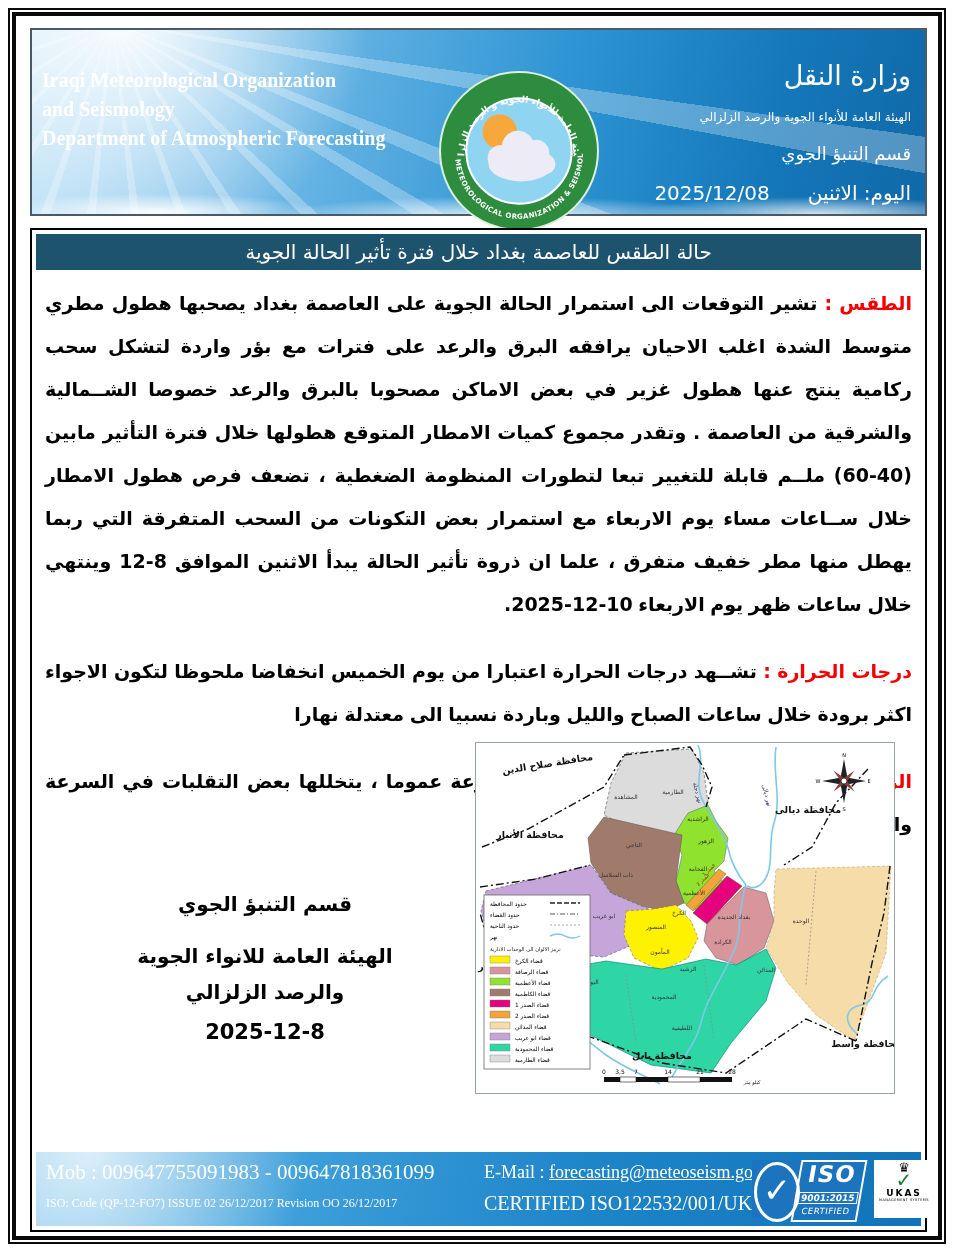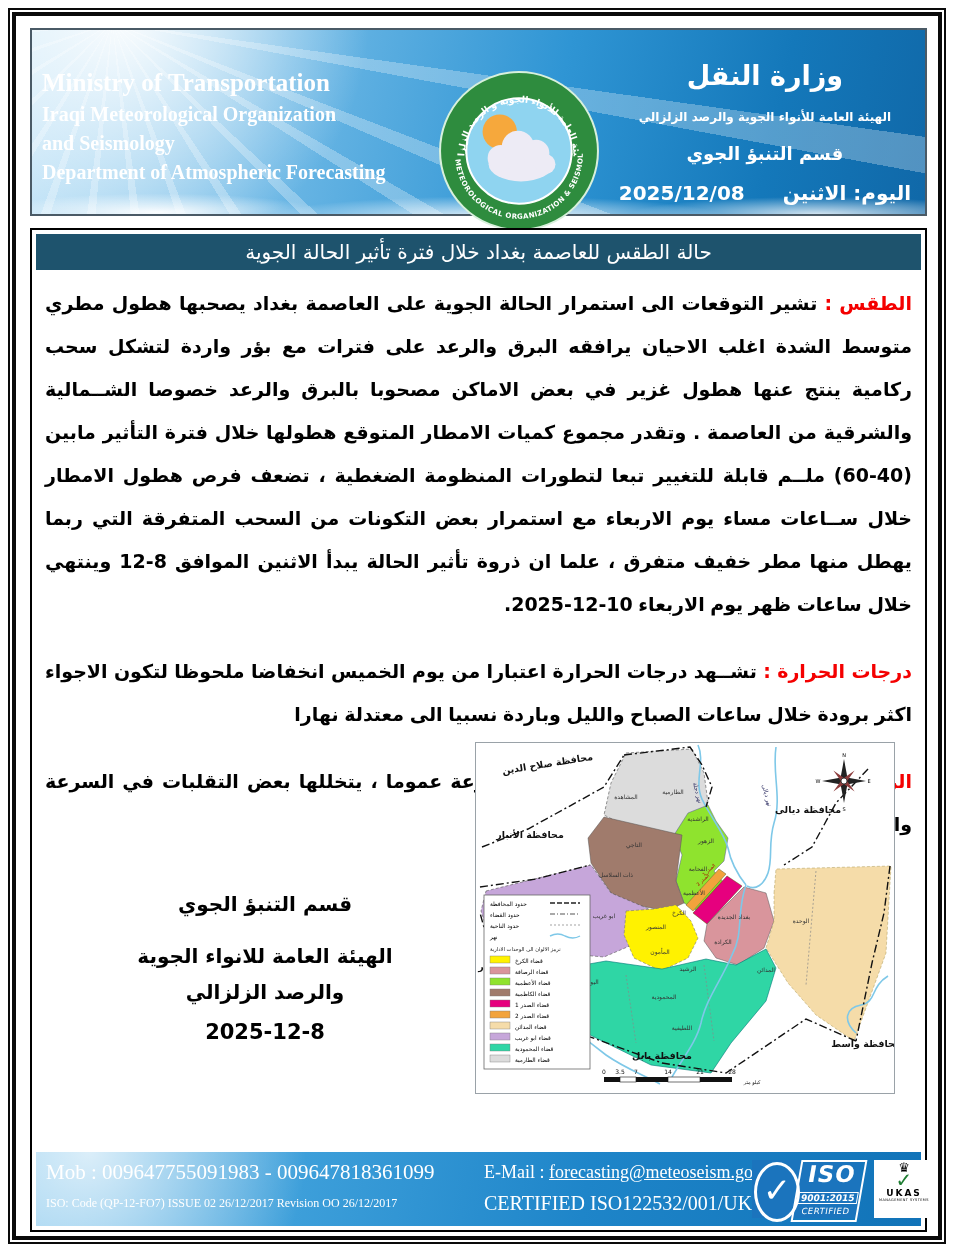--- a/index.html
+++ b/index.html
@@ -13,21 +13,21 @@
     background:
       radial-gradient(circle at 10% -6%, rgba(255,255,255,.95) 0%, rgba(255,255,255,0) 30%),
       repeating-conic-gradient(from 120deg at 9% -4%, rgba(255,255,255,.28) 0deg 2.5deg, rgba(255,255,255,0) 2.5deg 13deg),
       radial-gradient(ellipse 230px 26px at 14% 99%, rgba(255,255,255,.95), rgba(255,255,255,0) 72%),
       radial-gradient(ellipse 320px 30px at 52% 102%, rgba(255,255,255,.9), rgba(255,255,255,0) 72%),
       radial-gradient(ellipse 260px 24px at 88% 100%, rgba(255,255,255,.8), rgba(255,255,255,0) 72%),
       linear-gradient(102deg,#c4e5f8 0%,#6fb9e6 28%,#2f95d4 58%,#1478ba 82%,#1068a8 100%);}
   .hdr-en{position:absolute;left:10px;top:36px;color:#fff;font-family:"Liberation Serif",serif;font-weight:bold;}
   .hdr-en .l0{font-size:25px;line-height:34px;}
   .hdr-en .l1,.hdr-en .l2,.hdr-en .l3{font-size:20px;line-height:29px;}
-  .hdr-ar{position:absolute;right:14px;top:24px;direction:rtl;text-align:center;color:#fff;font-weight:bold;margin-left:42px;}
+  .hdr-ar{position:absolute;right:14px;top:24px;direction:rtl;text-align:right;color:#fff;font-weight:normal;margin-left:42px;}
   .hdr-ar .a0{font-size:27px;line-height:44px;}
   .hdr-ar .a1{font-size:12px;line-height:38px;}
   .hdr-ar .a2{font-size:18px;line-height:36px;}
   .hdr-ar .a3{font-size:20px;line-height:42px;display:flex;direction:rtl;gap:38px;justify-content:flex-start;}
   .logo{position:absolute;left:406px;top:40px;width:162px;height:162px;}
 
   
   .main-box{position:absolute;left:30px;top:228px;width:893px;height:1000px;border:2px solid #000;background:#fff;}
   .title-bar{position:absolute;left:4px;right:4px;top:4px;height:36px;background:#1e536d;
     color:#fff;font-weight:normal;font-size:20px;text-align:center;line-height:36px;direction:rtl;}
@@ -71,21 +71,20 @@
 </head>
 <body>
 
 <div class="page">
   <div class="frame-outer">
     <div class="frame-inner"></div>
   </div>
 
   <div class="header">
     <div class="hdr-en">
-      <div class="l0">Ministry of Transportation</div>
       <div class="l1">Iraqi Meteorological Organization</div>
       <div class="l2">and Seismology</div>
       <div class="l3">Department of Atmospheric Forecasting</div>
     </div>
 
     <svg class="logo" viewBox="0 0 160 160">
       <circle cx="80" cy="80" r="78" fill="#2e8c3e" stroke="#d8f0dc" stroke-width="2"></circle>
       <circle cx="80" cy="80" r="52" fill="#8fd4f0" stroke="#ffffff" stroke-width="2"></circle>
       <circle cx="61" cy="61" r="17" fill="#f6a83c"></circle>
       <g>

